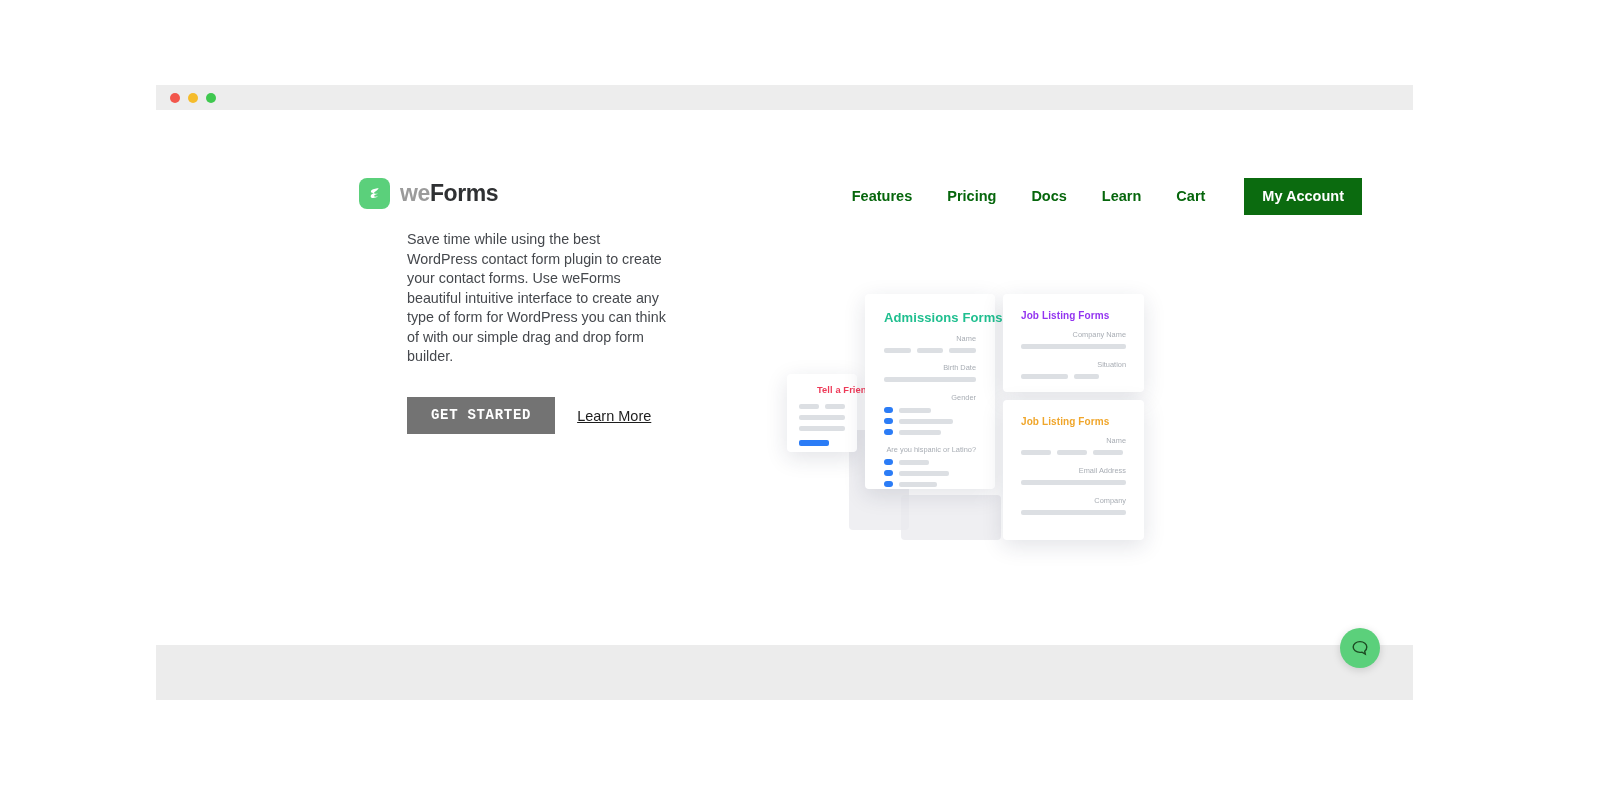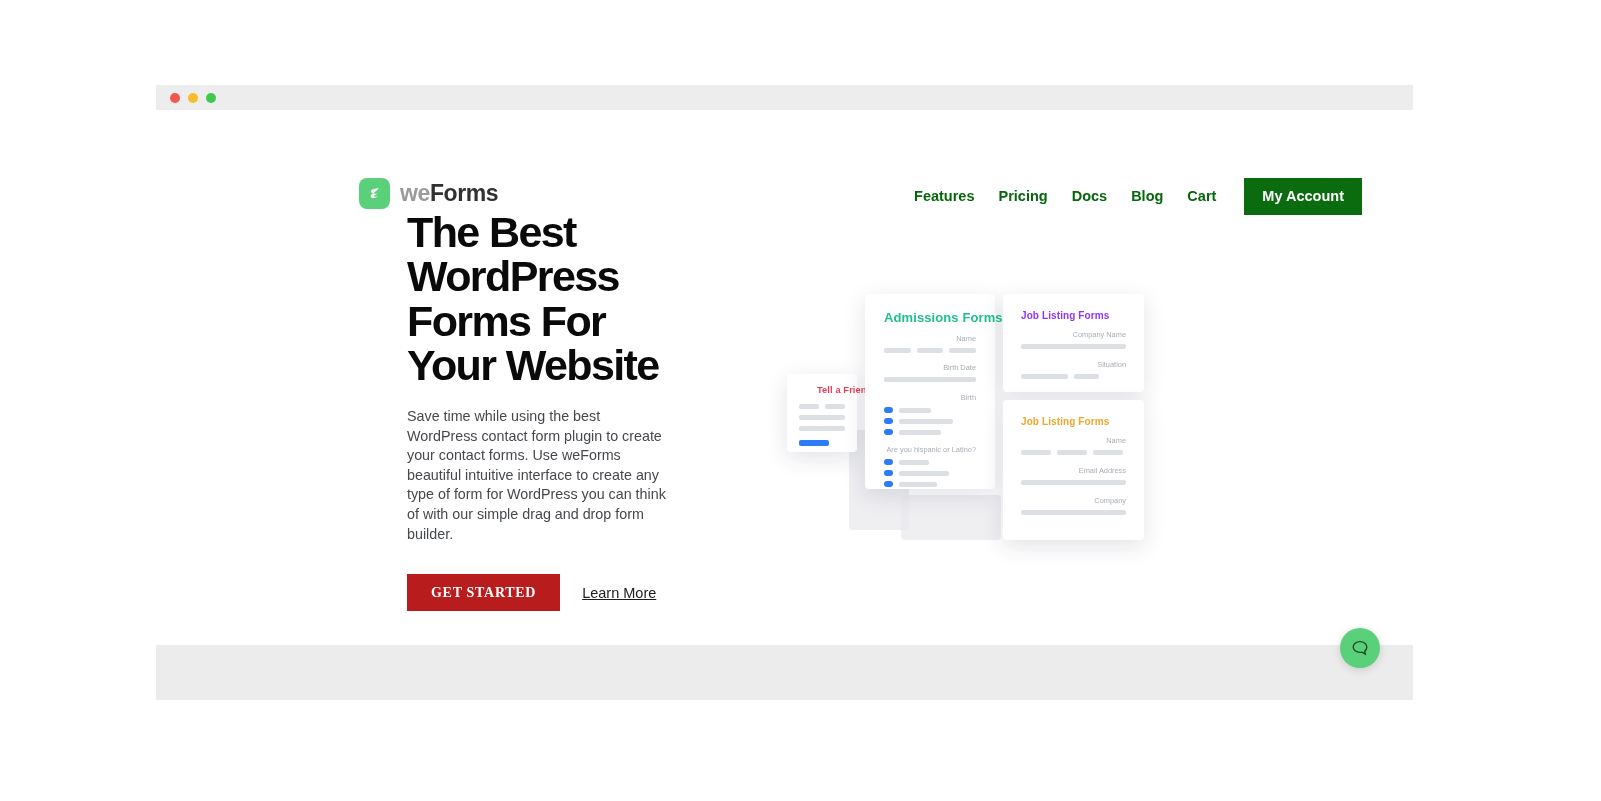--- a/index.html
+++ b/index.html
@@ -86,21 +86,21 @@
   }
   .logo-text .we { color: #9b9b9b; }
   .logo-text .forms { color: #2f3133; }
 
   .nav {
     position: absolute;
     right: 51px;
     top: 93px;
     display: flex;
     align-items: flex-end;
-    gap: 0px;
+    gap: 11px;
     height: 37px;
   }
   .nav-link {
     color: #06660c;
     font-size: 14.5px;
     font-weight: 700;
     text-decoration: none;
     padding: 0 12px;
     line-height: 37px;
     white-space: nowrap;
@@ -144,32 +144,32 @@
     color: #45484d;
     width: 262px;
   }
   .hero-actions {
     margin-top: 30px;
     display: flex;
     align-items: center;
     gap: 22px;
   }
   .btn-primary {
-    background: #b91c1c;
+    background: #737373;
     color: #ffffff;
     font-size: 14px;
     font-weight: 700;
     letter-spacing: 0.7px;
     padding: 0 24px;
     height: 37px;
     line-height: 37px;
     border: none;
     cursor: pointer;
     white-space: nowrap;
-    font-family: Liberation Serif, serif;
+    font-family: Liberation Mono, monospace;
   }
   .btn-link {
     color: #1d1d1d;
     font-size: 14.5px;
     text-decoration: underline;
     cursor: pointer;
     white-space: nowrap;
   }
 
   
@@ -303,27 +303,26 @@
           <path d="M12.6 3.4 C11.6 3.1 5.9 4.0 5.0 6.1 C4.3 7.8 6.7 8.3 7.9 8.0 C6.0 8.8 4.4 10.2 4.7 11.7 C5.1 13.6 10.0 13.1 12.0 11.2 C10.6 11.7 8.2 11.9 8.0 11.1 C7.8 10.3 10.3 9.2 12.1 8.7 C10.5 8.8 8.0 8.6 8.0 7.9 C8.0 7.0 11.1 5.6 12.6 3.4 Z" fill="#ffffff"></path>
         </svg>
       </span>
       <span class="logo-text"><span class="we">we</span><span class="forms">Forms</span></span>
     </div>
 
     <nav class="nav">
       <a class="nav-link" href="#">Features</a>
       <a class="nav-link" href="#">Pricing</a>
       <a class="nav-link" href="#">Docs</a>
-      <a class="nav-link" href="#">Blog</a>
+      <a class="nav-link" href="#">Learn</a>
       <a class="nav-link" href="#">Cart</a>
       <button class="nav-cta">My Account</button>
     </nav>
 
     <div class="hero">
-      <h1 class="hero-title">The Best WordPress Forms For Your Website</h1>
       <p class="hero-body">Save time while using the best WordPress contact form plugin to create your contact forms. Use weForms beautiful intuitive interface to create any type of form for WordPress you can think of with our simple drag and drop form builder.</p>
       <div class="hero-actions">
         <button class="btn-primary">GET STARTED</button>
         <a class="btn-link" href="#">Learn More</a>
       </div>
     </div>
 
     <div class="illustration">
 
       <div class="ghost" style="left:78px; top:150px; width:60px; height:100px;"></div>
@@ -347,21 +346,21 @@
         <div class="fc-label">Name</div>
         <div class="bar-row" style="margin-bottom:10px;">
           <span class="bar" style="width:27px;"></span>
             <span class="bar" style="width:27px;"></span>
             <span class="bar" style="width:27px;"></span>
         </div>
 
         <div class="fc-label">Birth Date</div>
         <div class="bar-full"></div>
 
-        <div class="fc-label">Birth</div>
+        <div class="fc-label">Gender</div>
         <div class="radio-row">
             <span class="radio"></span>
             <span class="bar" style="width:32px;"></span>
           </div>
         <div class="radio-row">
             <span class="radio"></span>
             <span class="bar" style="width:54px;"></span>
           </div>
         <div class="radio-row" style="margin-bottom:10px;">
             <span class="radio"></span>

